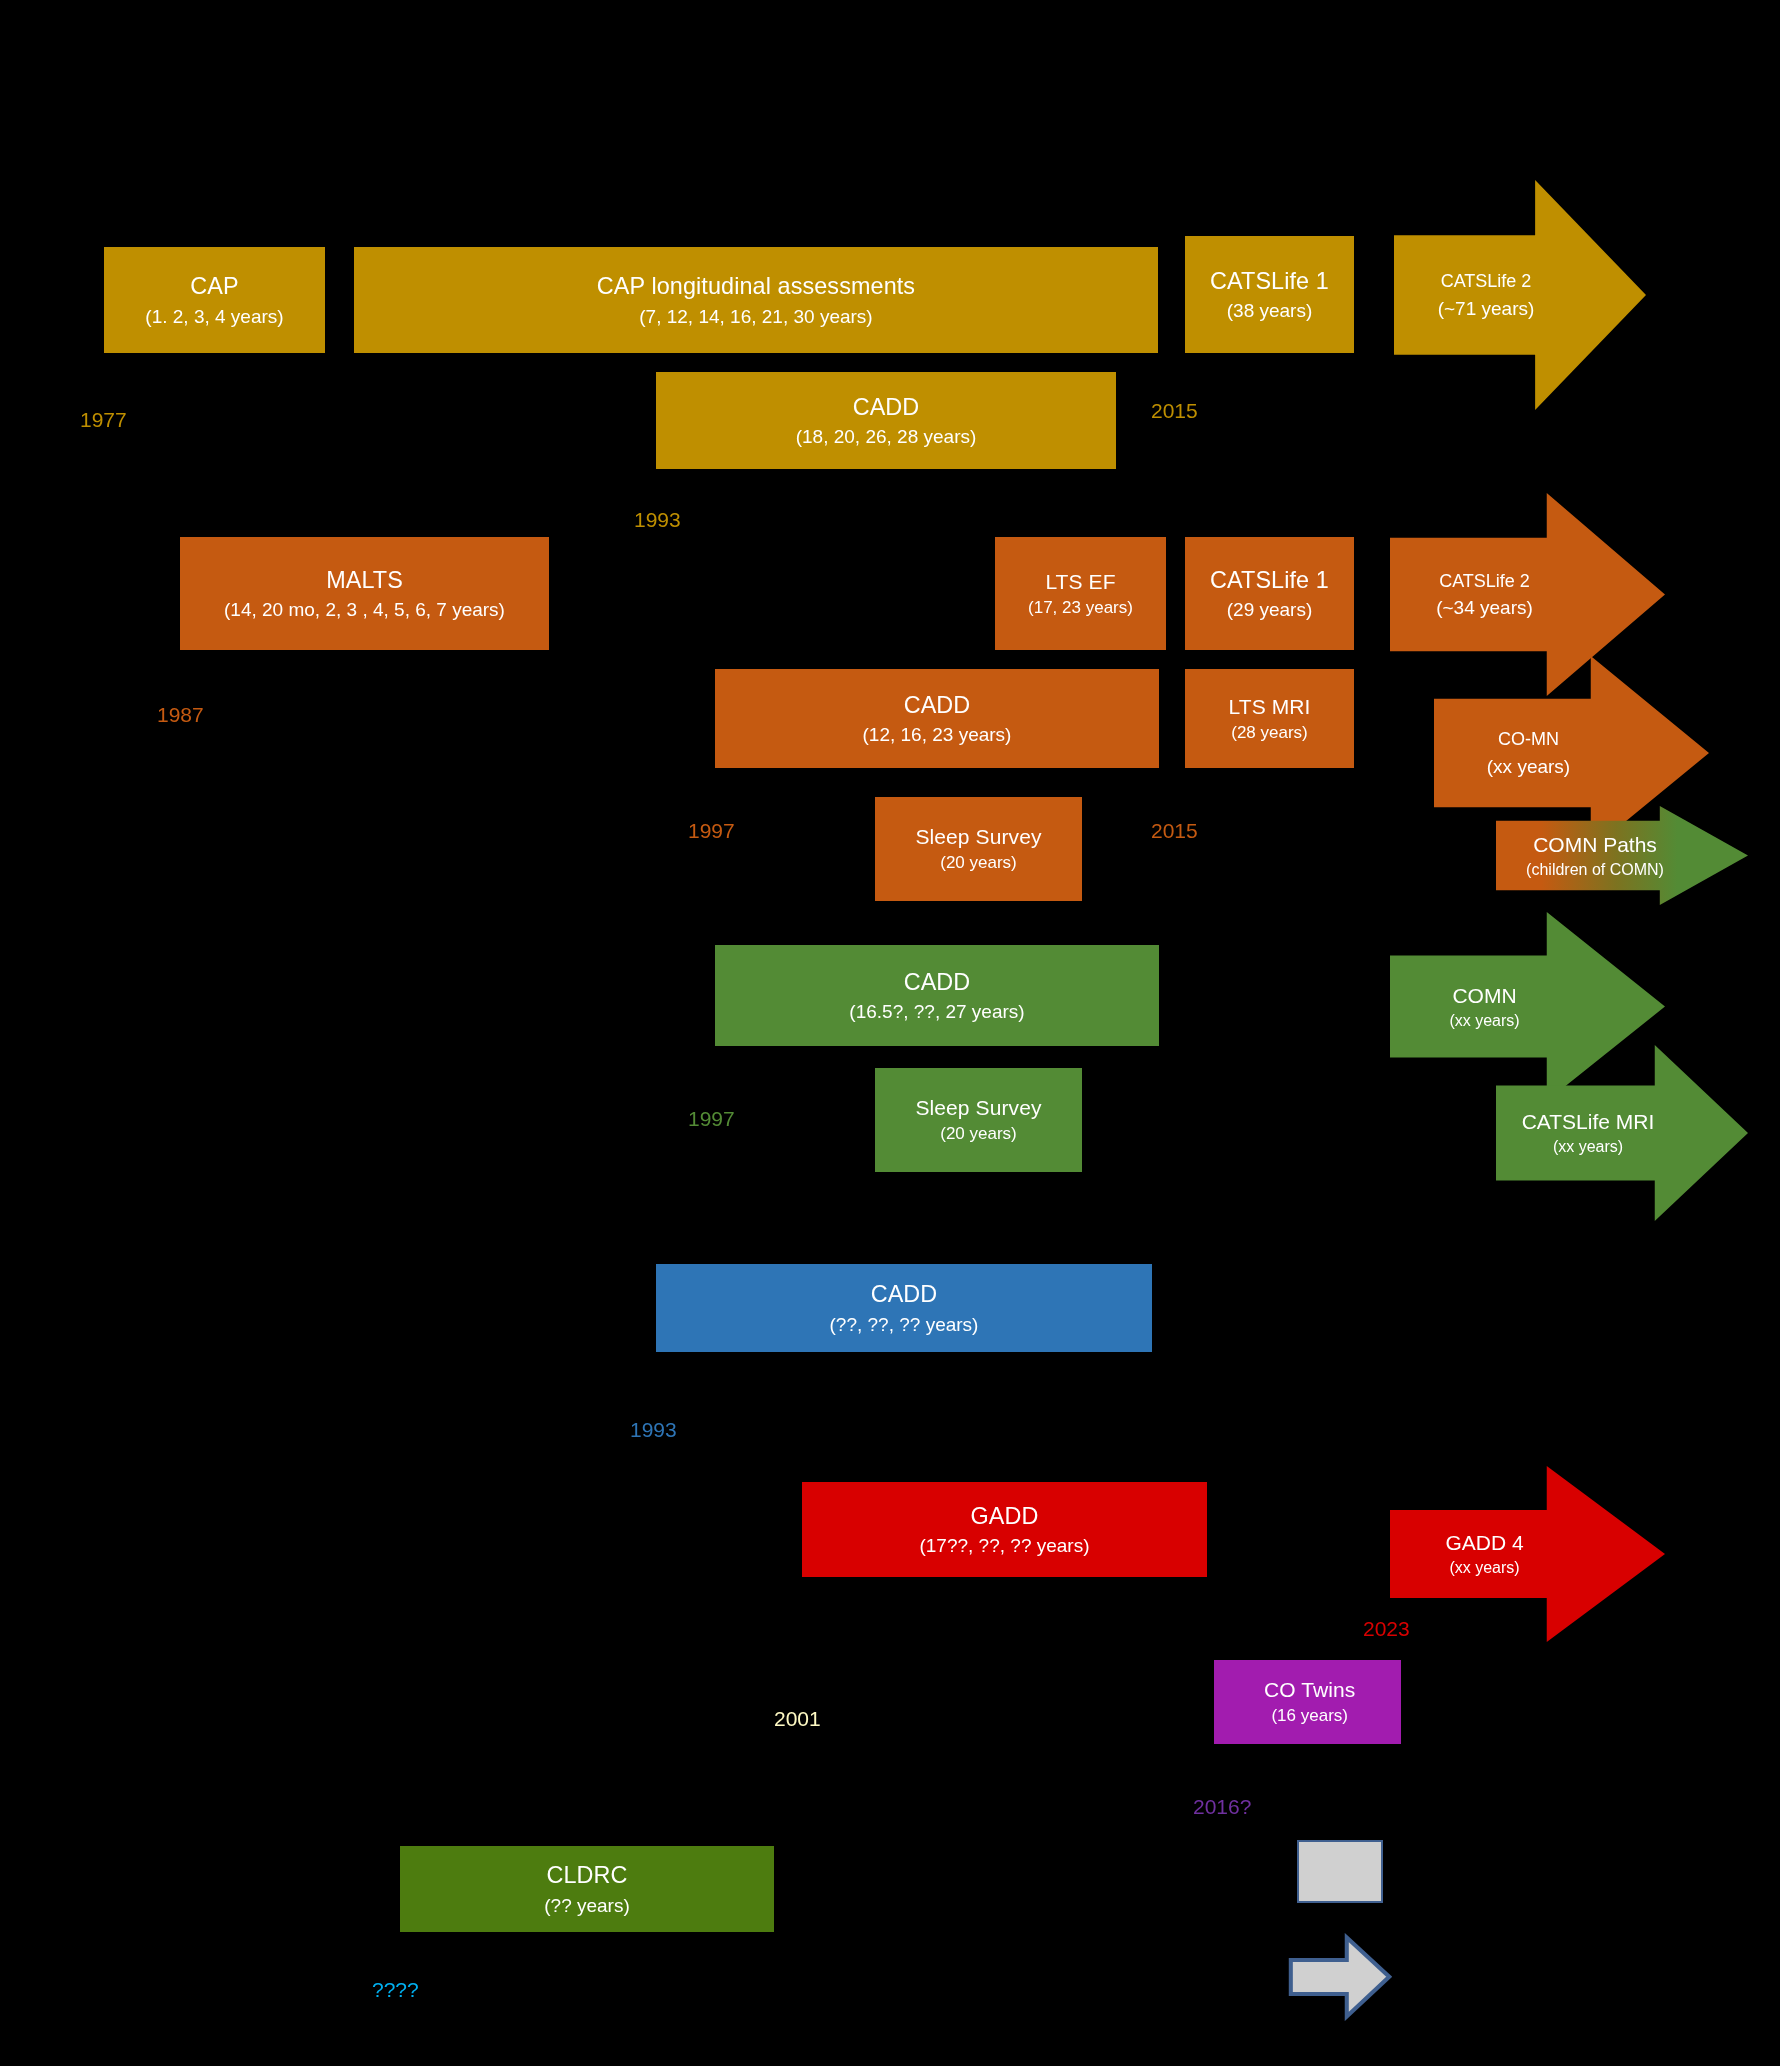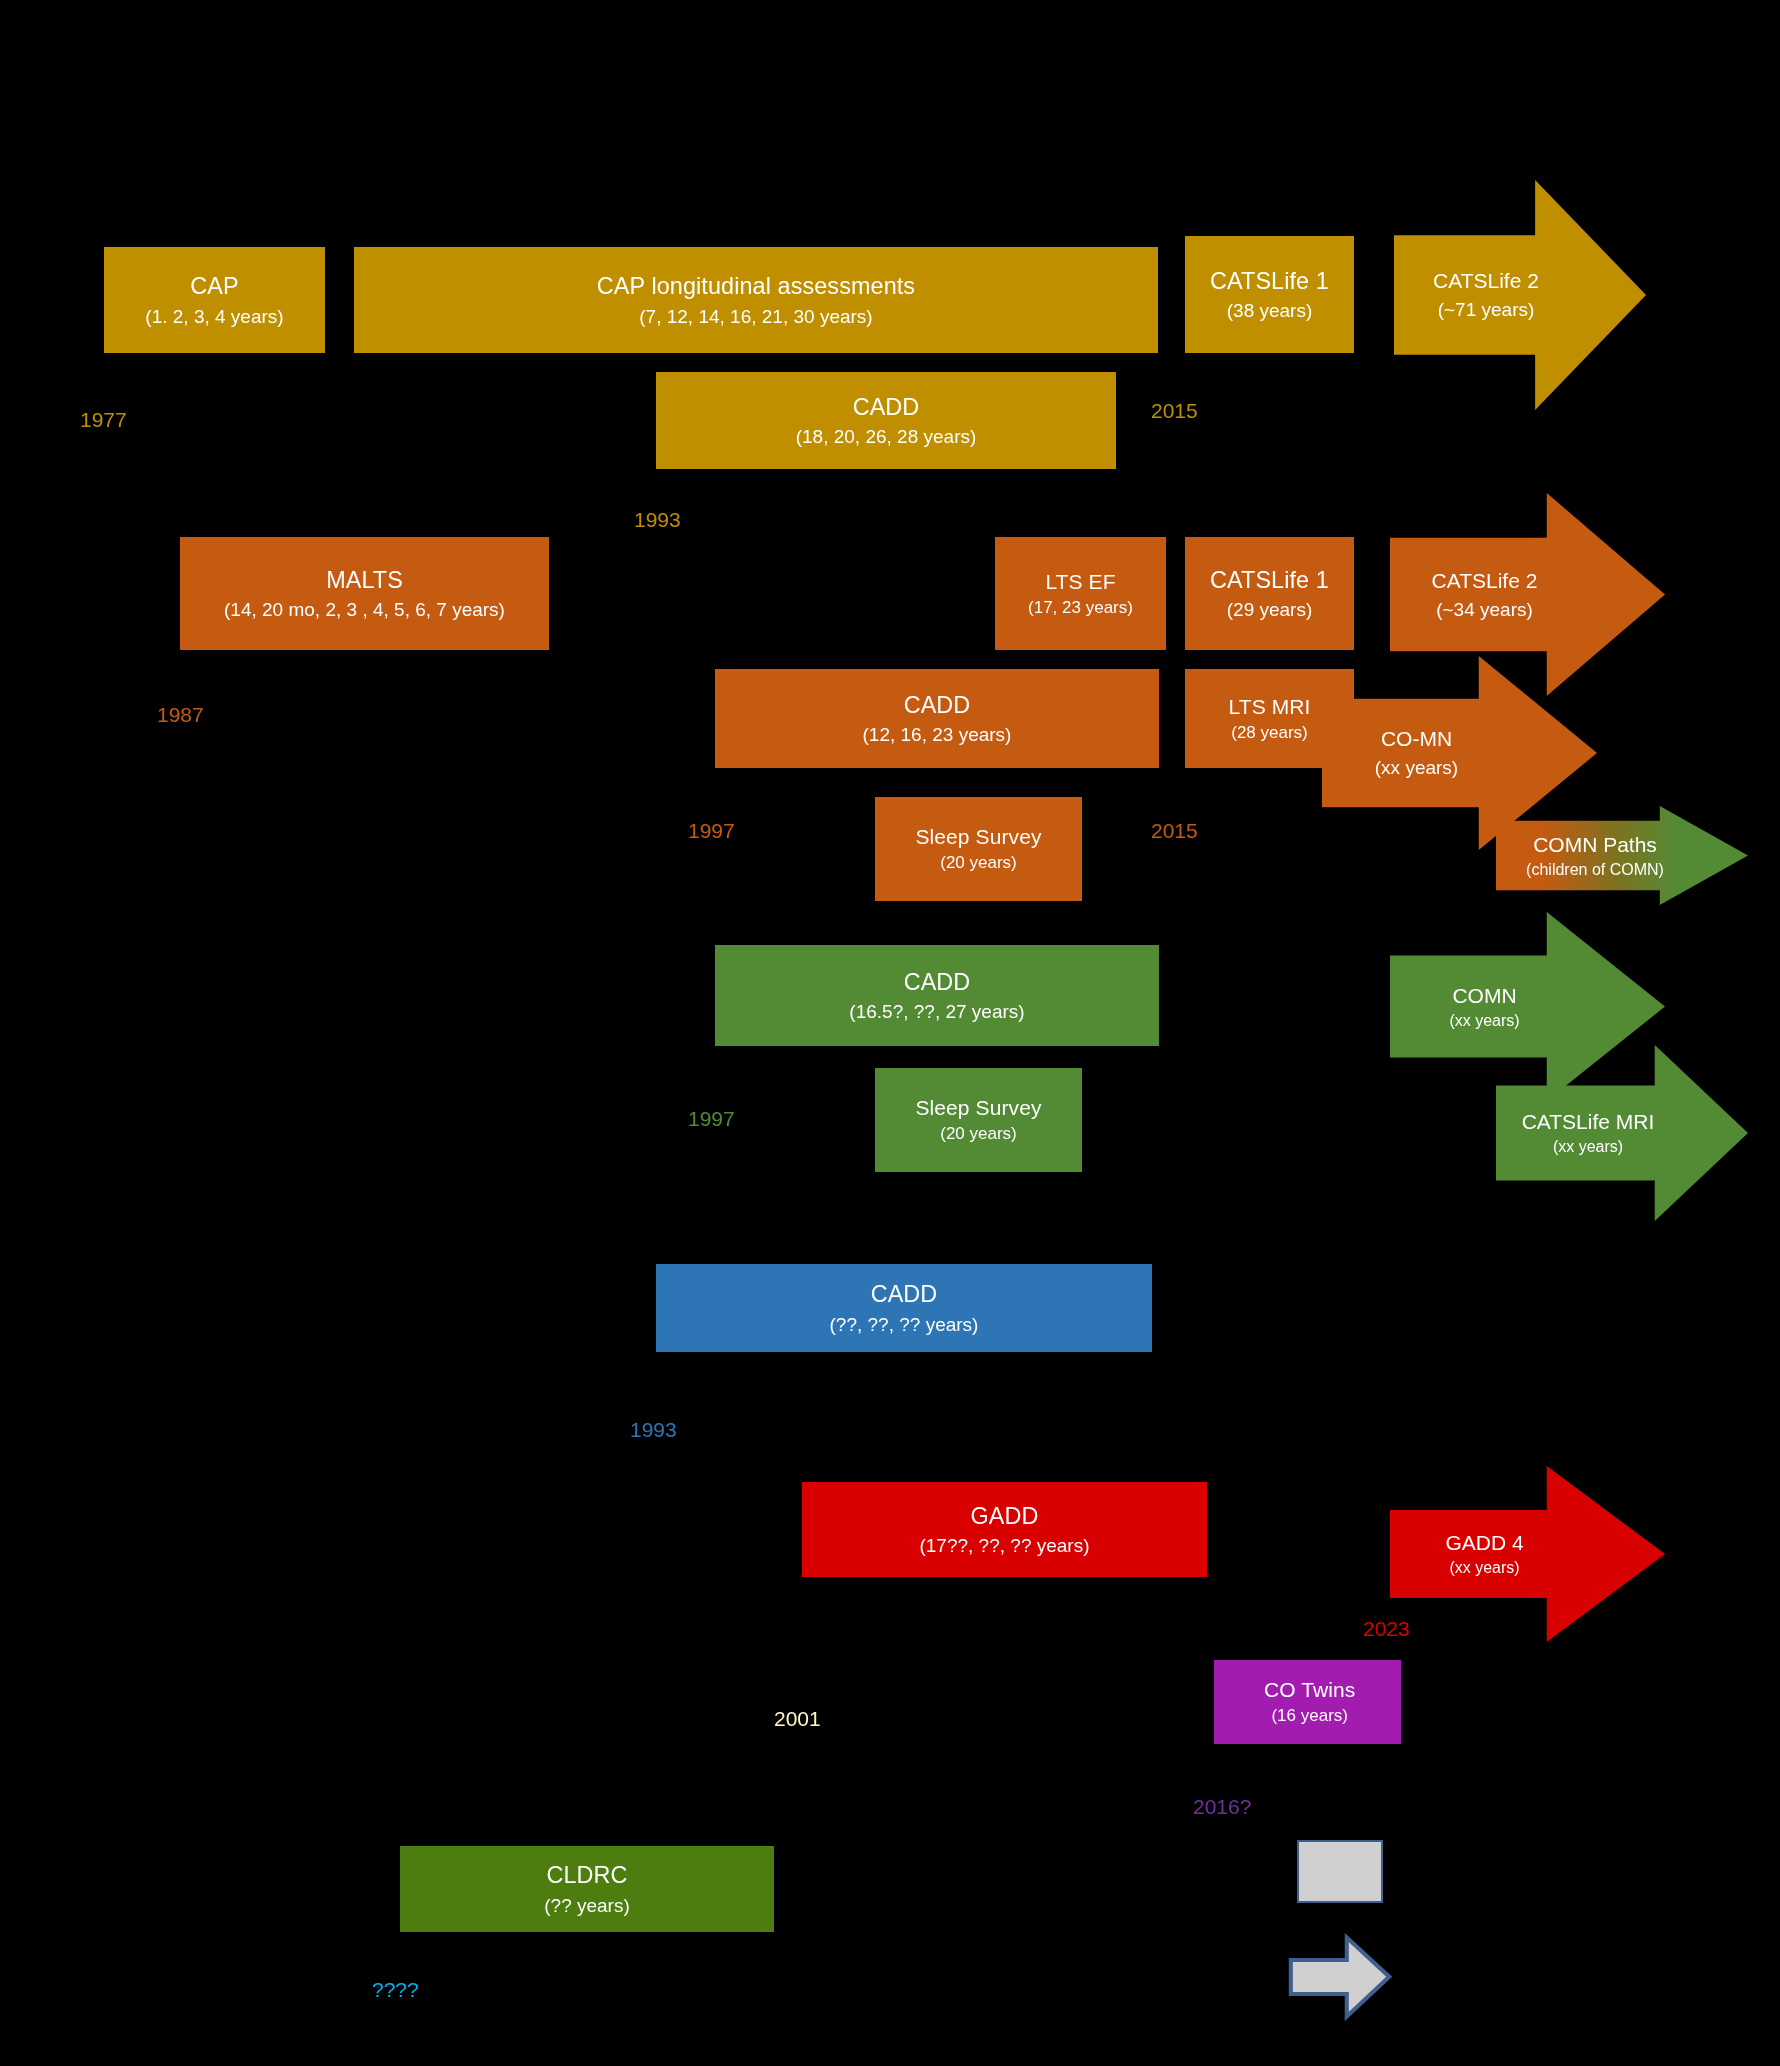--- a/index.html
+++ b/index.html
@@ -63,21 +63,21 @@
   .arrow .lbl{
     position:relative;
     z-index:1;
     display:flex;
     flex-direction:column;
     align-items:center;
     justify-content:center;
     width:100%;
     height:100%;
   }
-  .arrow .title{font-size:21px;white-space:nowrap;}
+  .arrow .title{font-size:18px;white-space:nowrap;}
   .arrow .sub{font-size:19px;margin-top:6.3px;white-space:nowrap;}
   .arrow.small .title{font-size:21px;}
   .arrow.small .sub{font-size:16px;margin-top:4.5px;}
 
   
   .year{
     position:absolute;
     font-size:21px;
     font-weight:400;
     white-space:nowrap;
@@ -158,21 +158,21 @@
   <div class="box" style="left:715px;top:669px;width:444px;height:99px;background:#C55A11;">
     <span class="title">CADD</span>
     <span class="sub">(12, 16, 23 years)</span>
   </div>
 
   <div class="box small" style="left:1185px;top:669px;width:169px;height:99px;background:#C55A11;">
     <span class="title">LTS MRI</span>
     <span class="sub">(28 years)</span>
   </div>
 
-  <div class="arrow" style="left:1322px;top:656px;width:275px;height:194px;text-align:center;">
+  <div class="arrow" style="left:1434px;top:656px;width:275px;height:194px;text-align:center;">
     <div class="inner" style="background:#C55A11;clip-path:polygon(0% 22%, 57% 22%, 57% 0%, 100% 50%, 57% 100%, 57% 78%, 0% 78%);"></div>
     <div class="lbl" style="padding-right:86px;">
       <span class="title">CO-MN</span>
       <span class="sub">(xx years)</span>
     </div>
   </div>
 
   <div class="box small" style="left:875px;top:797px;width:207px;height:104px;background:#C55A11;">
     <span class="title">Sleep Survey</span>
     <span class="sub">(20 years)</span>

